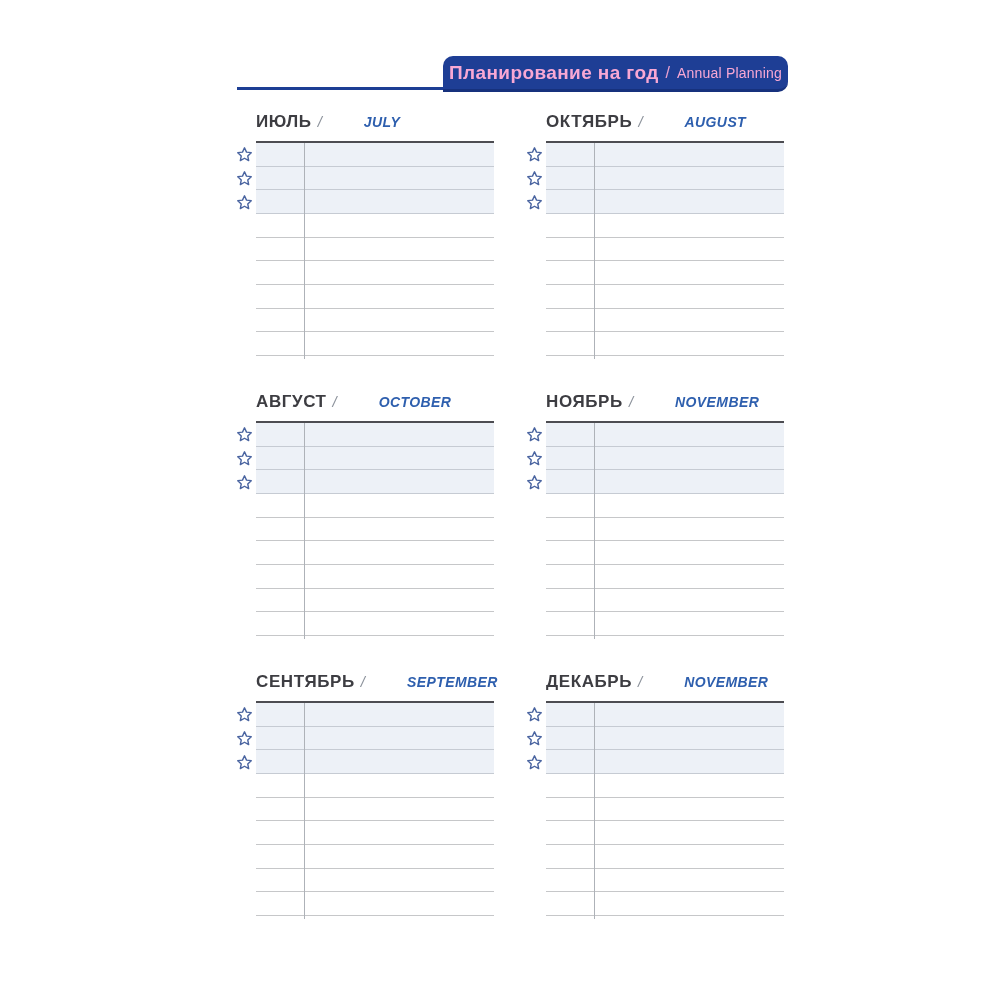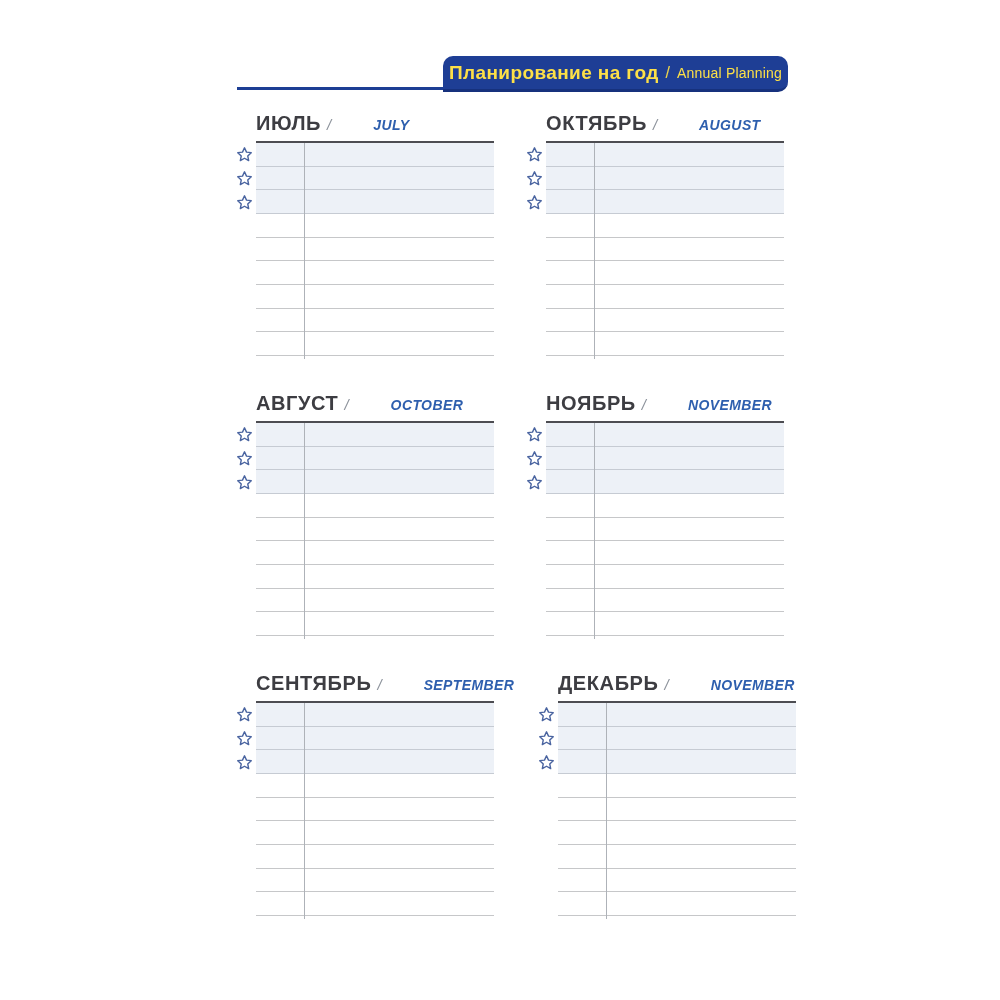--- a/index.html
+++ b/index.html
@@ -21,45 +21,45 @@
     background:#1d3e94;
   }
   .title-badge {
     position:absolute;
     left:443px; top:56px;
     width:345px; height:36px;
     background:#1e3e95;
     border-bottom:3px solid #16317d;
     border-radius:10px 10px 10px 0;
     display:flex; align-items:center; justify-content:center;
-    color:#fde047;
+    color:#f9a8d4;
     white-space:nowrap;
   }
   .title-badge .t-ru { font-size:19px; font-weight:700; letter-spacing:.4px; }
   .title-badge .t-sep { font-size:16px; font-weight:400; margin:0 7px; opacity:.95; }
   .title-badge .t-en { font-size:14px; font-weight:400; letter-spacing:.2px; }
 
   
   .month { position:absolute; width:264px; }
   #m0 { left:232px; top:112px; }
   #m1 { left:522px; top:112px; }
   #m2 { left:232px; top:392px; }
   #m3 { left:522px; top:392px; }
   #m4 { left:232px; top:672px; }
-  #m5 { left:534px; top:672px; }
+  #m5 { left:522px; top:672px; }
 
   .month-header {
     margin-left:24px;
     height:22px;
     display:flex; align-items:baseline;
     white-space:nowrap;
     margin-bottom:7px;
   }
   .month-header .m-ru {
-    font-size:20px; font-weight:700; color:#3d3d42; letter-spacing:.6px;
+    font-size:17px; font-weight:700; color:#3d3d42; letter-spacing:.6px;
   }
   .month-header .m-sep {
     font-size:15px; color:#8b919a; margin:0 6px; font-style:italic;
   }
   .month-header .m-en {
     font-size:14px; font-weight:700; font-style:italic; color:#2e5fae; letter-spacing:.4px;margin-left:36px;
   }
 
   .month-body { display:flex; }
 

